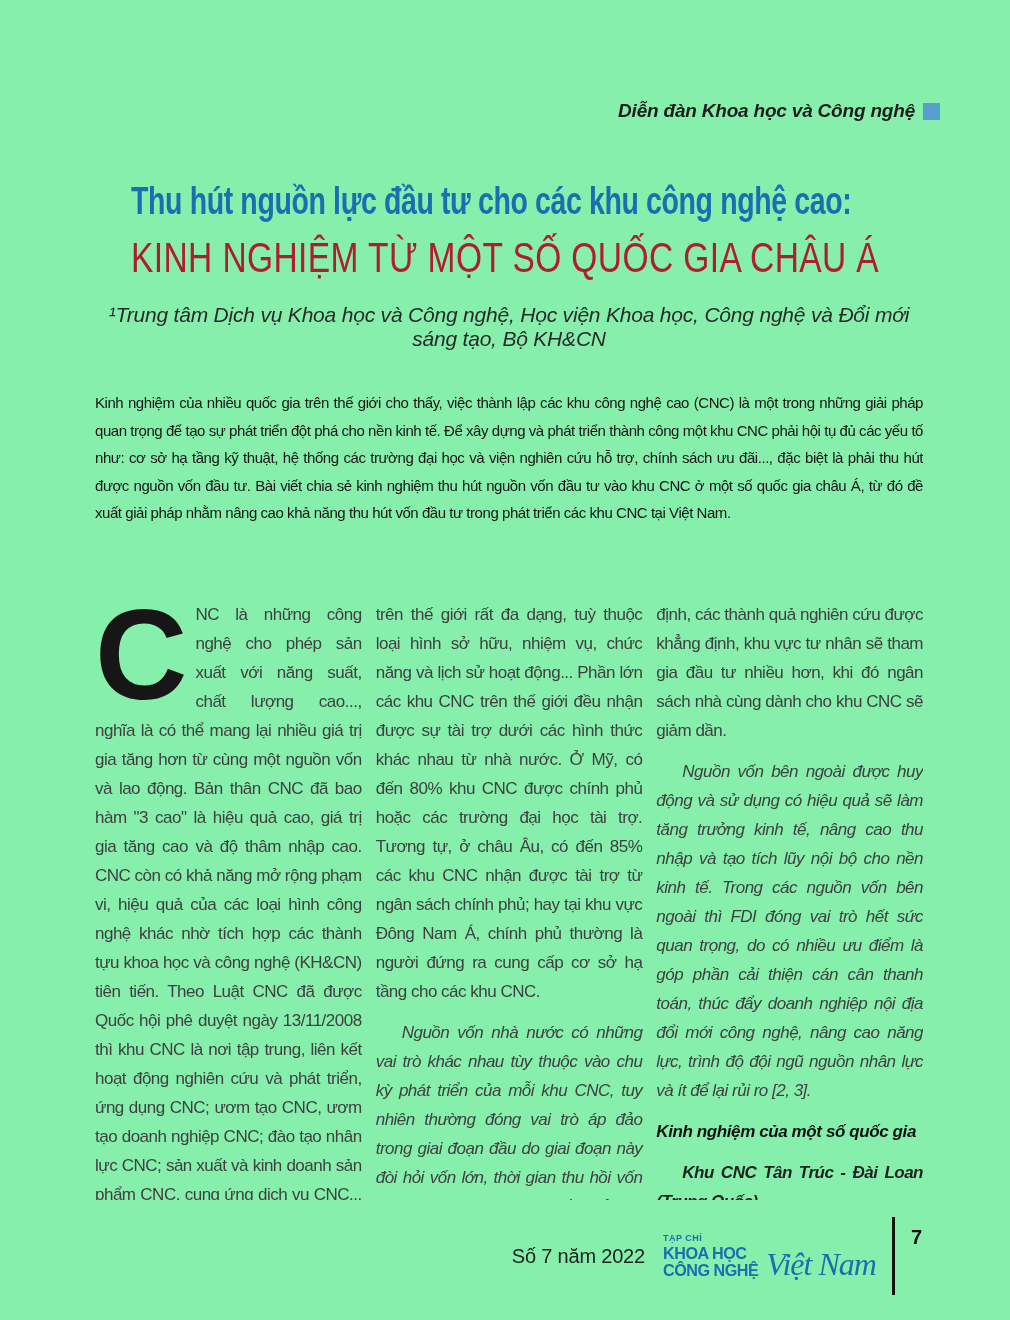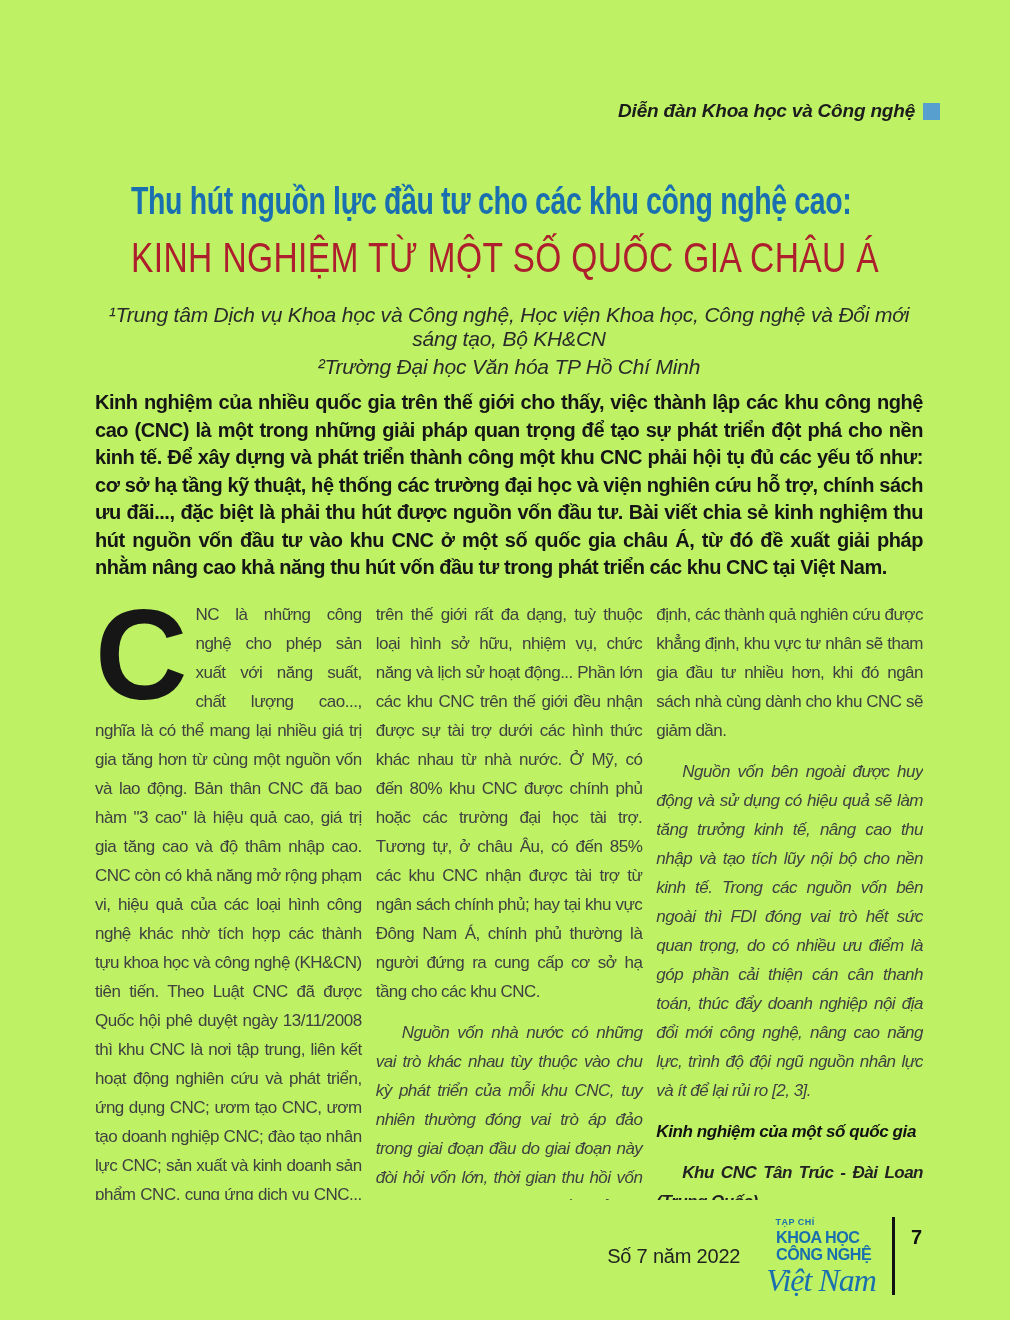--- a/index.html
+++ b/index.html
@@ -2,21 +2,21 @@
 <html><head>
 <meta charset="utf-8">
 <style>
   * { margin: 0; padding: 0; box-sizing: border-box; }
   html, body { background: #e8e8e8; }
   .page {
     position: relative;
     width: 1010px;
     height: 1320px;
     margin: 0 auto;
-    background: #bef264;
+    background: #86efac;
     font-family: "Liberation Sans", "DejaVu Sans", sans-serif;
     overflow: hidden;
   }
 
   
   .header {
     position: absolute;
     top: 100px;
     right: 70px;
     display: flex;
@@ -76,22 +76,22 @@
   }
 
   
   .abstract {
     position: absolute;
     left: 95px;
     top: 389px;
     width: 828px;
     max-height: 200px;
     overflow: hidden;
-    font-size: 20px;
-    font-weight: bold;
+    font-size: 15px;
+    font-weight: normal;
     color: #151515;
     line-height: 27.5px;
     text-align: justify;
     letter-spacing: -0.45px;
   }
 
   
   .columns {
     position: absolute;
     left: 95px;
@@ -138,21 +138,21 @@
   .footer {
     position: absolute;
     top: 1216px;
     right: 88px;
     height: 80px;
     display: flex;
     align-items: center;
     gap: 16px;
   }
   .issue-label { font-size: 20px; color: #222; letter-spacing: -0.2px; }
-  .journal-logo { display: flex; align-items: flex-end; gap: 3px; margin-left: 10px; flex-direction: column; }
+  .journal-logo { display: flex; align-items: flex-end; gap: 3px; margin-left: 2px; }
   .logo-left { display: flex; flex-direction: column; line-height: 1; }
   .logo-tagline {
     font-size: 9px; font-weight: bold; color: #1a6fae; letter-spacing: 0.5px; margin-bottom: 2px;
   }
   .logo-line1, .logo-line2 {
     font-size: 17px; font-weight: bold; color: #1a6fae;
     letter-spacing: -0.5px; transform: scaleX(0.95); transform-origin: left;
   }
   .logo-script {
     font-family: "Liberation Serif", "DejaVu Serif", serif;
@@ -178,21 +178,20 @@
     <span class="header-square"></span>
   </div>
 
   <div class="title-block">
     <div class="article-title">Thu hút nguồn lực đầu tư cho các khu công nghệ cao:</div>
     <div class="article-subtitle">KINH NGHIỆM TỪ MỘT SỐ QUỐC GIA CHÂU Á</div>
   </div>
 
   <div class="authors-block">
     <div class="affiliation">¹Trung tâm Dịch vụ Khoa học và Công nghệ, Học viện Khoa học, Công nghệ và Đổi mới sáng tạo, Bộ KH&amp;CN</div>
-    <div class="affiliation">²Trường Đại học Văn hóa TP Hồ Chí Minh</div>
   </div>
 
   <div class="abstract">Kinh nghiệm của nhiều quốc gia trên thế giới cho thấy, việc thành lập các khu công nghệ cao (CNC) là một trong những giải pháp quan trọng để tạo sự phát triển đột phá cho nền kinh tế. Để xây dựng và phát triển thành công một khu CNC phải hội tụ đủ các yếu tố như: cơ sở hạ tầng kỹ thuật, hệ thống các trường đại học và viện nghiên cứu hỗ trợ, chính sách ưu đãi..., đặc biệt là phải thu hút được nguồn vốn đầu tư. Bài viết chia sẻ kinh nghiệm thu hút nguồn vốn đầu tư vào khu CNC ở một số quốc gia châu Á, từ đó đề xuất giải pháp nhằm nâng cao khả năng thu hút vốn đầu tư trong phát triển các khu CNC tại Việt Nam.</div>
 
   <div class="columns">
 
     <div class="col">
       <p><span class="dropcap">C</span><span>NC là những công nghệ cho phép sản xuất với năng suất, chất lượng cao..., nghĩa là có thể mang lại nhiều giá trị gia tăng hơn từ cùng một nguồn vốn và lao động. Bản thân CNC đã bao hàm "3 cao" là hiệu quả cao, giá trị gia tăng cao và độ thâm nhập cao. CNC còn có khả năng mở rộng phạm vi, hiệu quả của các loại hình công nghệ khác nhờ tích hợp các thành tựu khoa học và công nghệ (KH&amp;CN) tiên tiến. Theo Luật CNC đã được Quốc hội phê duyệt ngày 13/11/2008 thì khu CNC là nơi tập trung, liên kết hoạt động nghiên cứu và phát triển, ứng dụng CNC; ươm tạo CNC, ươm tạo doanh nghiệp CNC; đào tạo nhân lực CNC; sản xuất và kinh doanh sản phẩm CNC, cung ứng dịch vụ CNC... [1].</span></p>
 
     </div>

